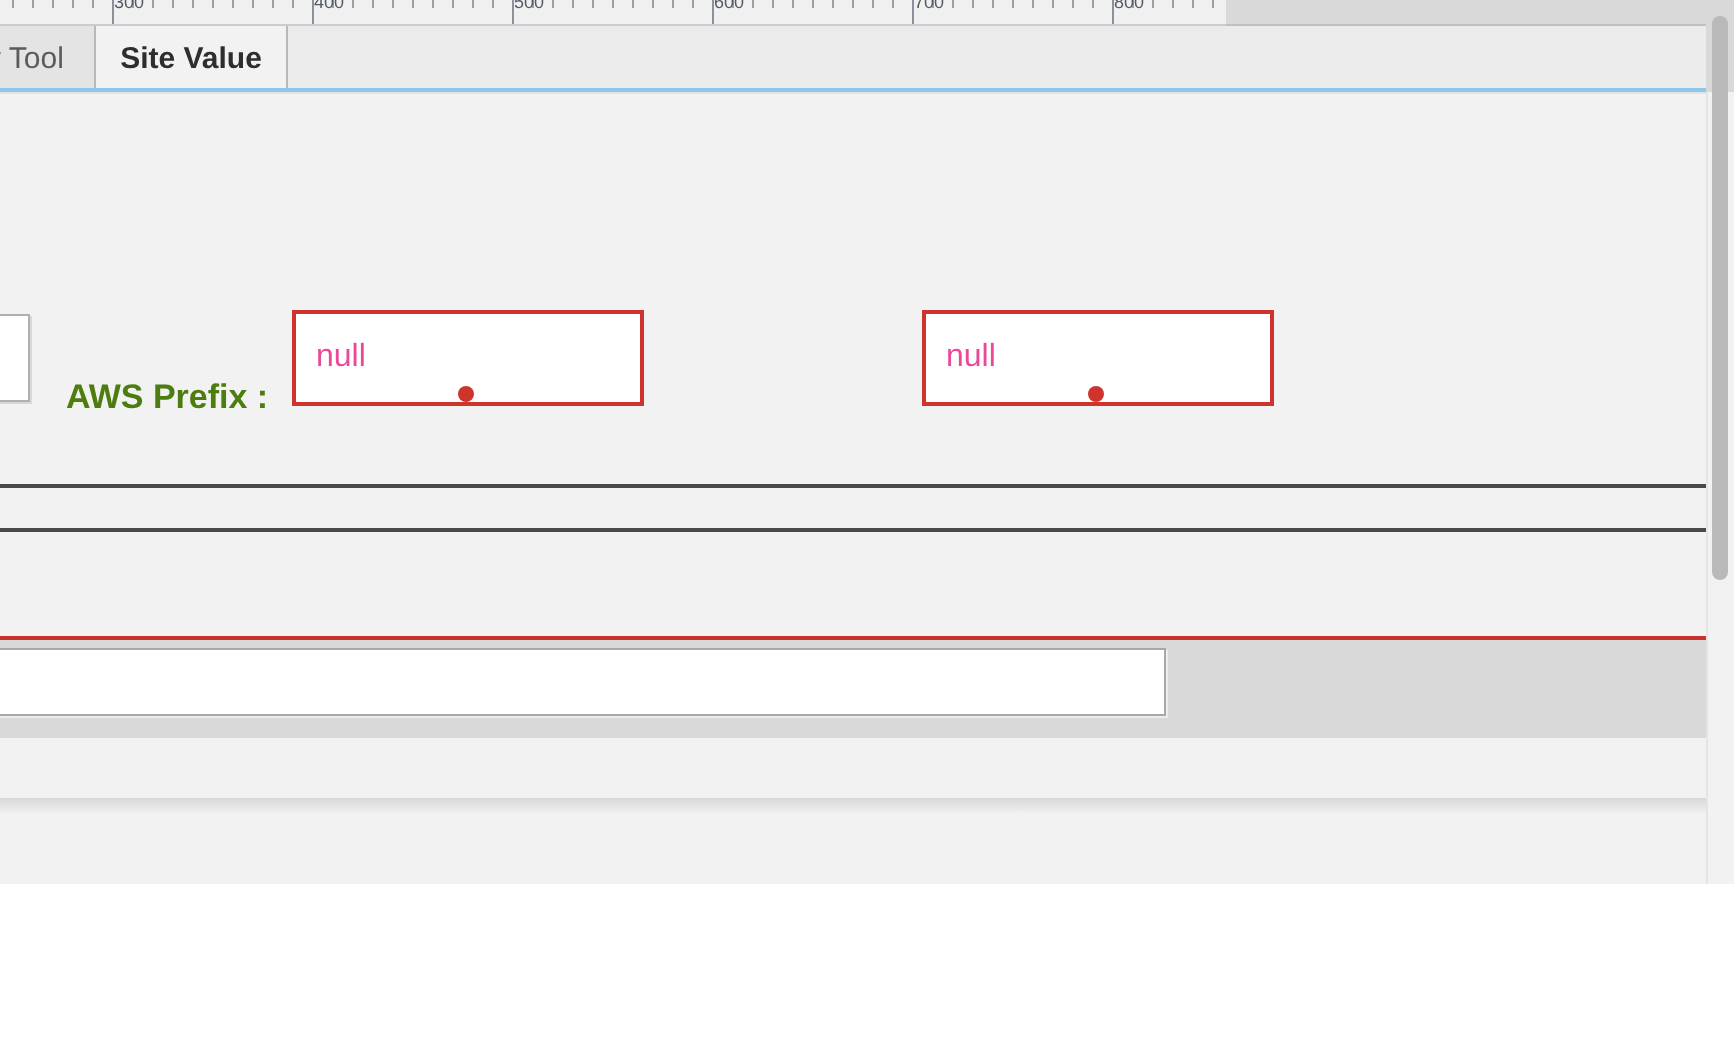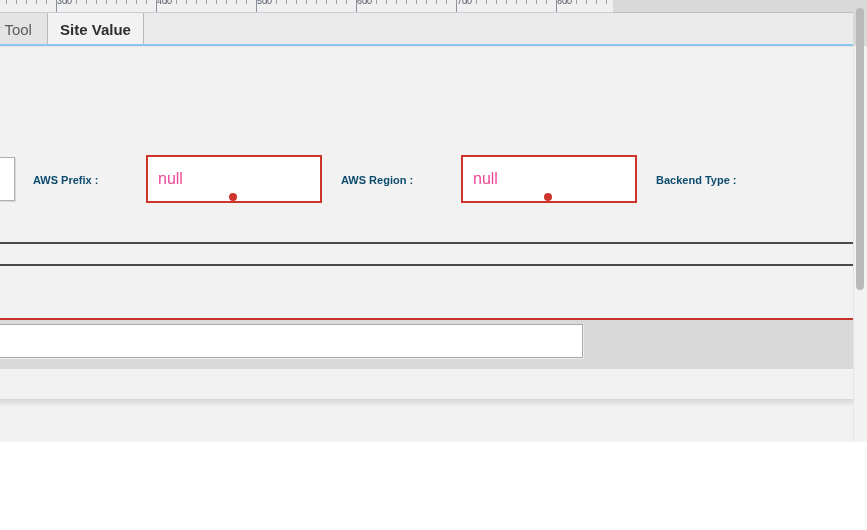--- a/index.html
+++ b/index.html
@@ -150,25 +150,25 @@
   .form-row {
     position: absolute;
     left: 0;
     top: 108px;
     width: 853px;
     height: 58px;
   }
 
   .field-label {
     position: absolute;
-    font-size: 11px;
+    font-size: 17px;
     font-weight: bold;
-    color: #0c4a6e;
+    color: #4d7c0f;
     white-space: nowrap;
-    top: 19px;
+    top: 34px;
   }
 
   .field-input {
     position: absolute;
     top: 0;
     box-sizing: border-box;
     background: #ffffff;
     border: 2px solid #cf342c;
     height: 48px;
     display: flex;
@@ -412,27 +412,25 @@
     <div class="form-row">
 
       <div class="field-input-clipped"></div>
 
       <div class="field-label" style="left:33px;">AWS Prefix :</div>
       <div class="field-input" style="left:146px; width:176px;">
         <span>null</span>
       </div>
       <div class="field-dot" style="left:229px;"></div>
 
-      <div class="field-label" style="left:341px;">AWS Region :</div>
       <div class="field-input" style="left:461px; width:176px;">
         <span>null</span>
       </div>
       <div class="field-dot" style="left:544px;"></div>
 
-      <div class="field-label" style="left:656px;">Backend Type :</div>
     </div>
 
     <div class="sep-dark s1"></div>
     <div class="sep-dark s2"></div>
     <div class="sep-red"></div>
 
     <div class="gray-band"></div>
     <div class="wide-input" title=""></div>
 
     <div class="lower-area"></div>

